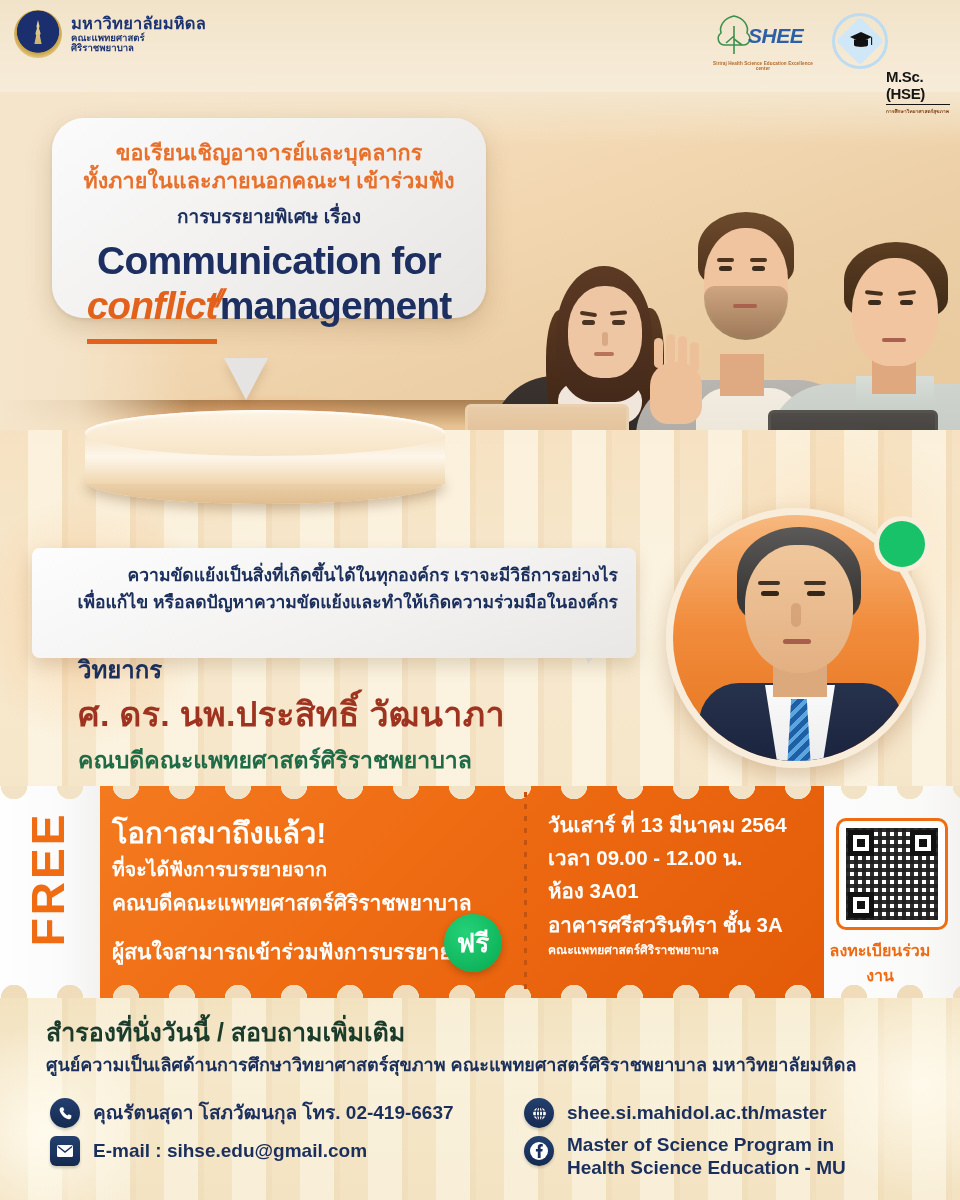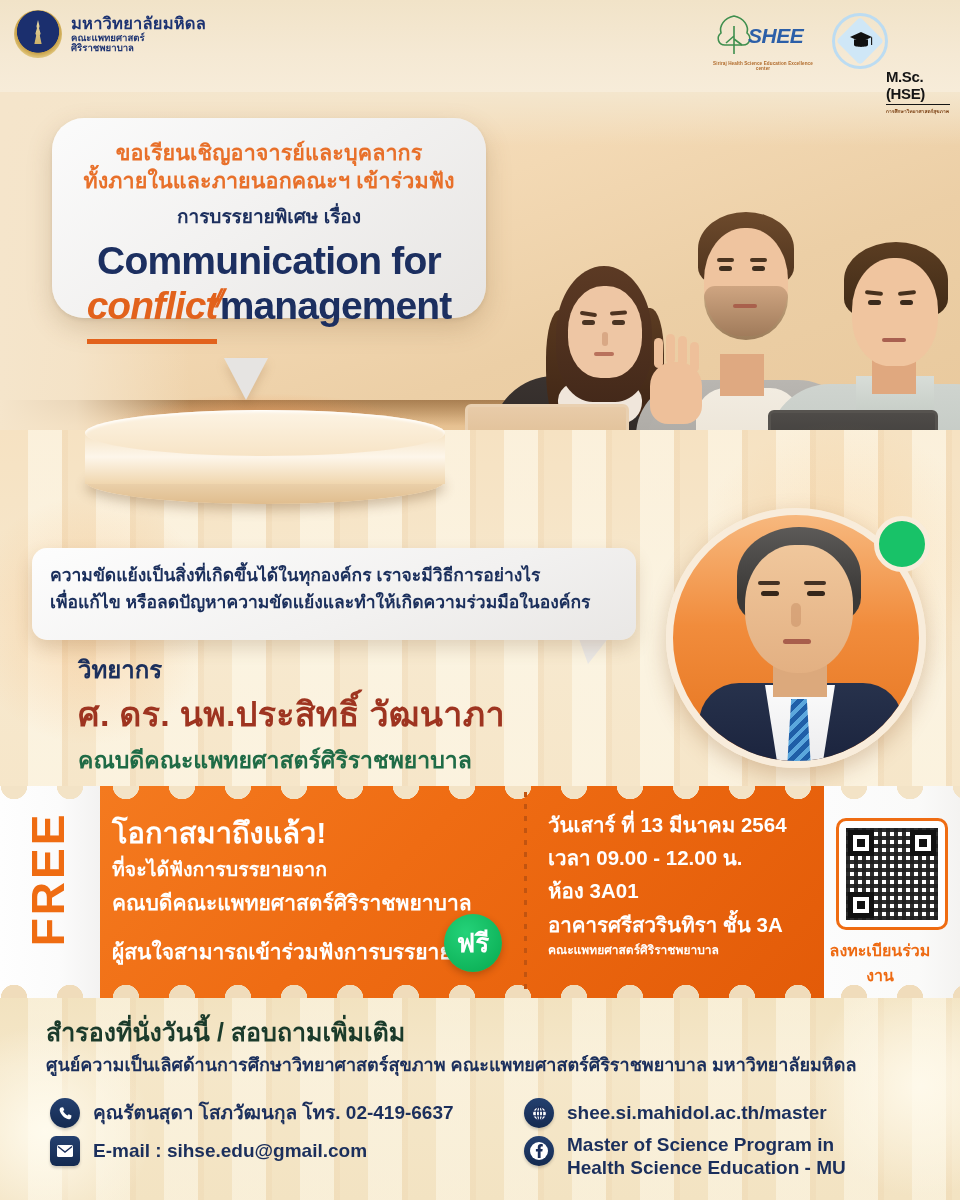--- a/index.html
+++ b/index.html
@@ -283,25 +283,25 @@
     background:linear-gradient(180deg,#f7e7cc 0%,#e0bd8e 100%);
     box-shadow:0 6px 12px rgba(110,70,30,.3);
   }
   .ped-glow{
     position:absolute; left:28px; top:-16px; width:304px; height:34px;
     background:radial-gradient(ellipse at 50% 100%, rgba(243,140,70,.55) 0%, rgba(243,140,70,0) 72%);
   }
 
   
   .quote-card{
-    position:absolute; left:32px; top:548px; width:604px; height:92px;
+    position:absolute; left:32px; top:548px; width:604px; height:110px;
     background:linear-gradient(160deg,#fdfdfd 0%,#f2f1f0 60%,#e9e7e5 100%);
-    border-radius:15px;
+    border-radius:8px;
     box-shadow:0 8px 18px rgba(120,80,40,.2);
-    z-index:25; padding:14px 18px 0 18px;
+    z-index:25; padding:14px 18px 0 18px;text-align:right;
   }
   .quote-card div{
     color:#1b2f5c; font-weight:700; font-size:17.5px; line-height:1.55;
     white-space:nowrap;
   }
   .quote-tail{
     position:absolute; left:578px; top:636px; width:0; height:0;
     border-left:10px solid transparent; border-right:22px solid transparent;
     border-top:28px solid #eae8e6; z-index:24;
   }

